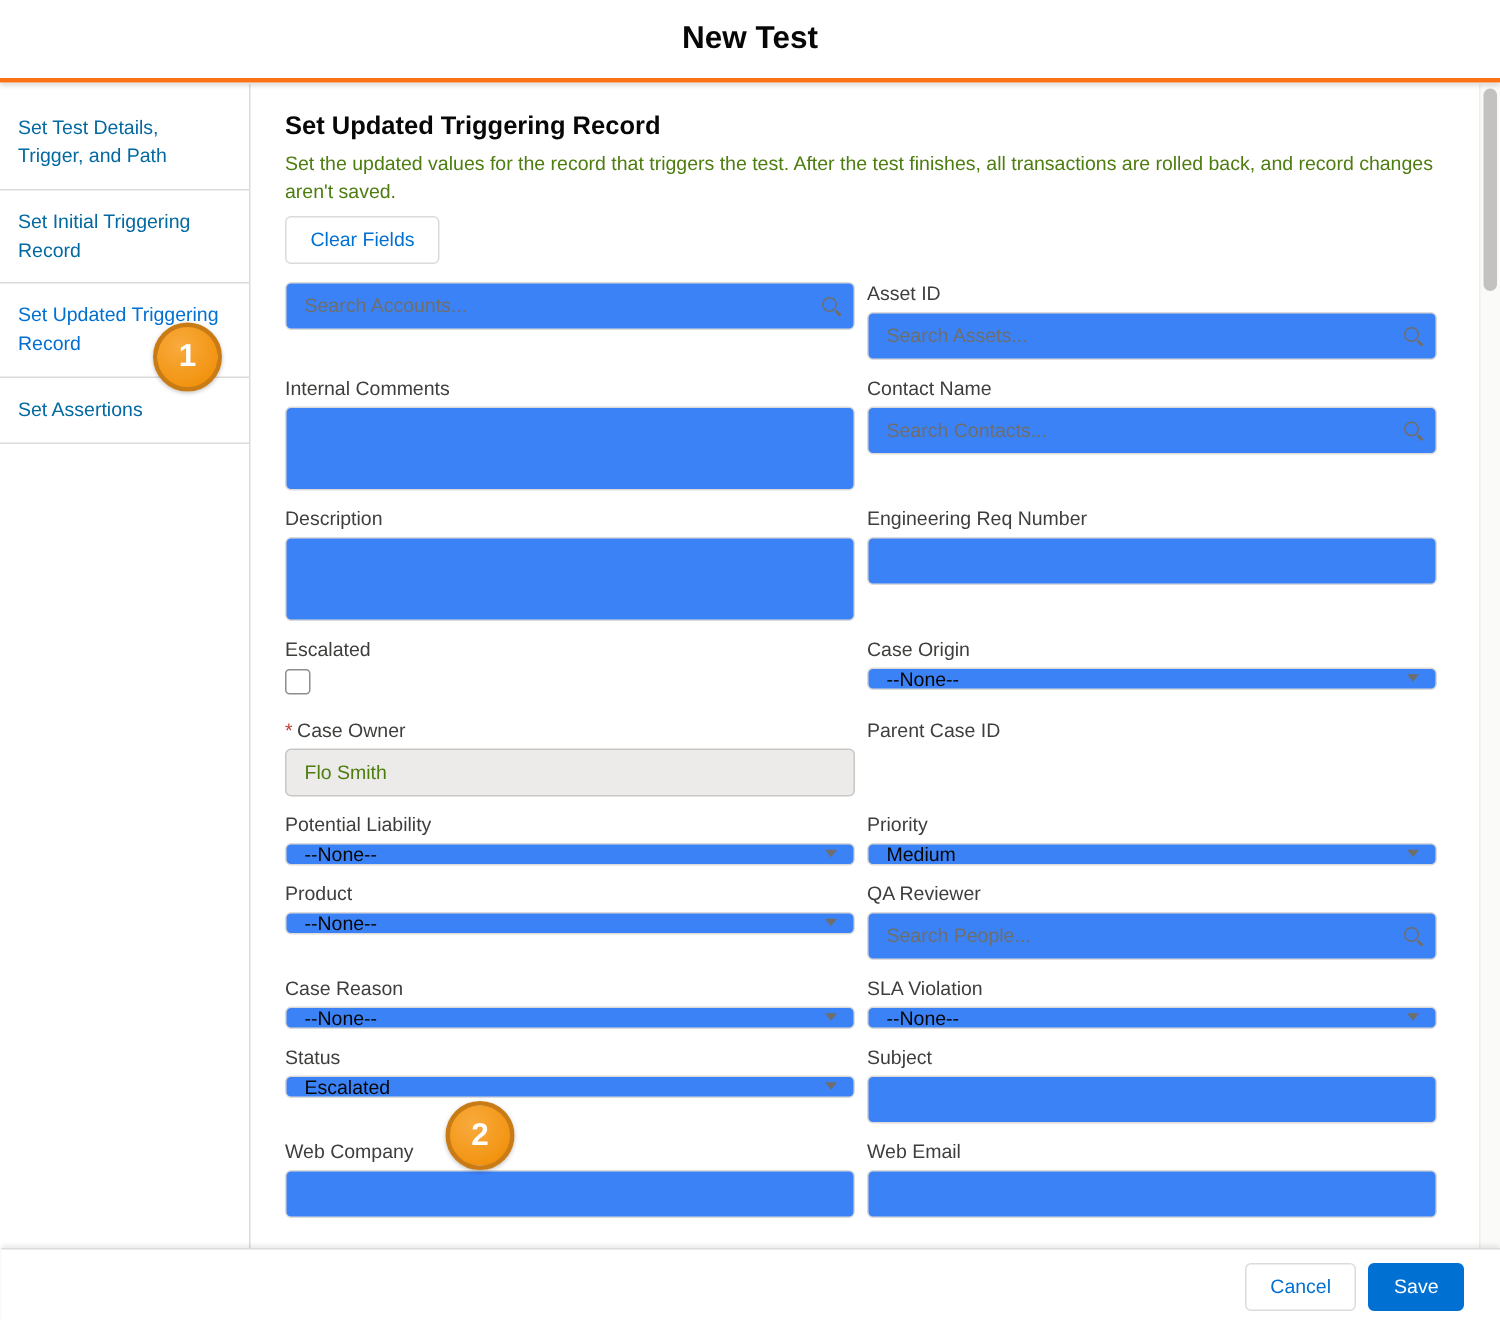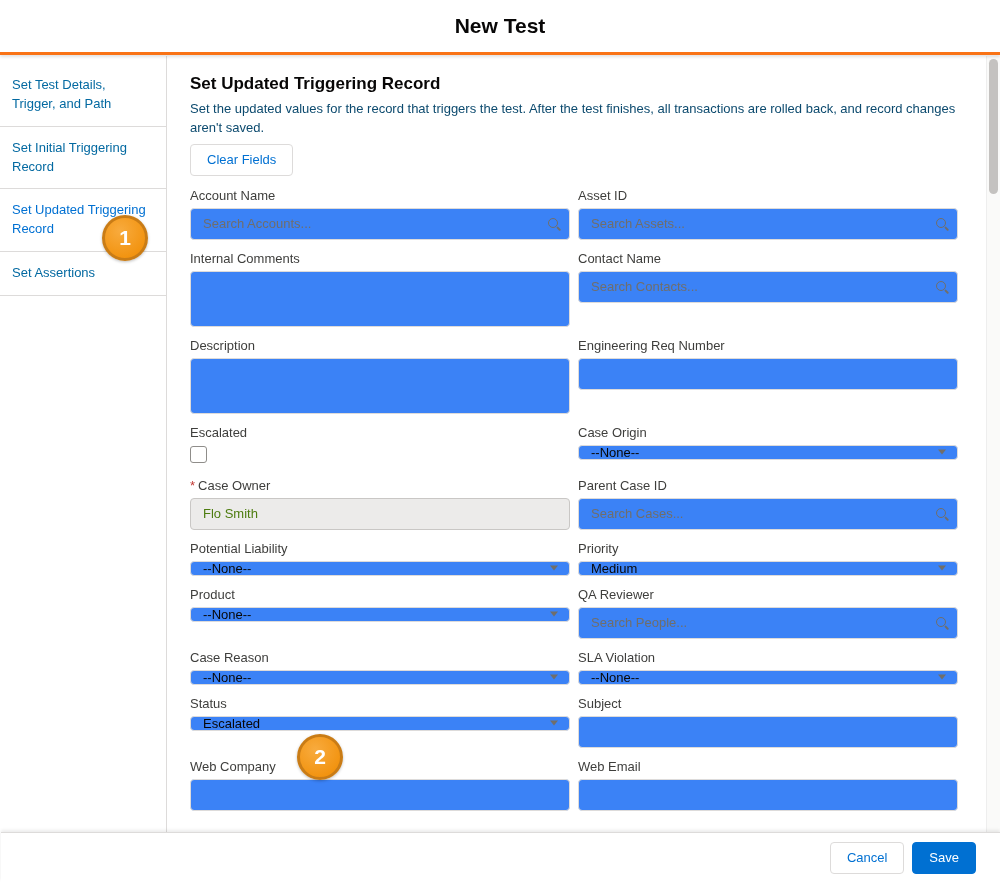--- a/index.html
+++ b/index.html
@@ -68,21 +68,21 @@
   }
   .section-heading {
     font-size: 17px;
     font-weight: 700;
     color: #080707;
   }
   .section-description {
     margin-top: 6px;
     font-size: 13px;
     line-height: 1.45;
-    color: #0c4a6e;
+    color: #4d7c0f;
     max-width: 768px;
   }
   .btn {
     display: inline-flex;
     align-items: center;
     justify-content: center;
     height: 32px;
     padding: 0 16px;
     font-size: 13px;
     font-family: inherit;
@@ -282,21 +282,20 @@
     </nav>
 
     <main class="main">
       <h2 class="section-heading">Set Updated Triggering Record</h2>
       <p class="section-description">Set the updated values for the record that triggers the test. After the test finishes, all transactions are rolled back, and record changes aren't saved.</p>
       <button class="btn clear-fields-btn">Clear Fields</button>
 
       <div class="form-grid">
 
         <div class="field">
-          <label class="field-label">Account Name</label>
           <div class="input-wrap">
             <input class="input has-icon" type="text" placeholder="Search Accounts..." style="">
             <span class="search-icon"></span>
           </div>
         </div>
         <div class="field">
           <label class="field-label">Asset ID</label>
           <div class="input-wrap">
             <input class="input has-icon" type="text" placeholder="Search Assets..." style="">
             <span class="search-icon"></span>
@@ -335,24 +334,20 @@
             <span class="chevron-down-icon"></span>
           </div>
         </div>
 
         <div class="field">
           <label class="field-label"><span class="req-marker">*</span><span>Case Owner</span></label>
           <input class="input disabled" type="text" readonly="" value="Flo Smith" style="">
         </div>
         <div class="field">
           <label class="field-label">Parent Case ID</label>
-          <div class="input-wrap">
-            <input class="input has-icon" type="text" placeholder="Search Cases..." style="">
-            <span class="search-icon"></span>
-          </div>
         </div>
 
         <div class="field">
           <label class="field-label">Potential Liability</label>
           <div class="select">
             <span>--None--</span>
             <span class="chevron-down-icon"></span>
           </div>
         </div>
         <div class="field">

